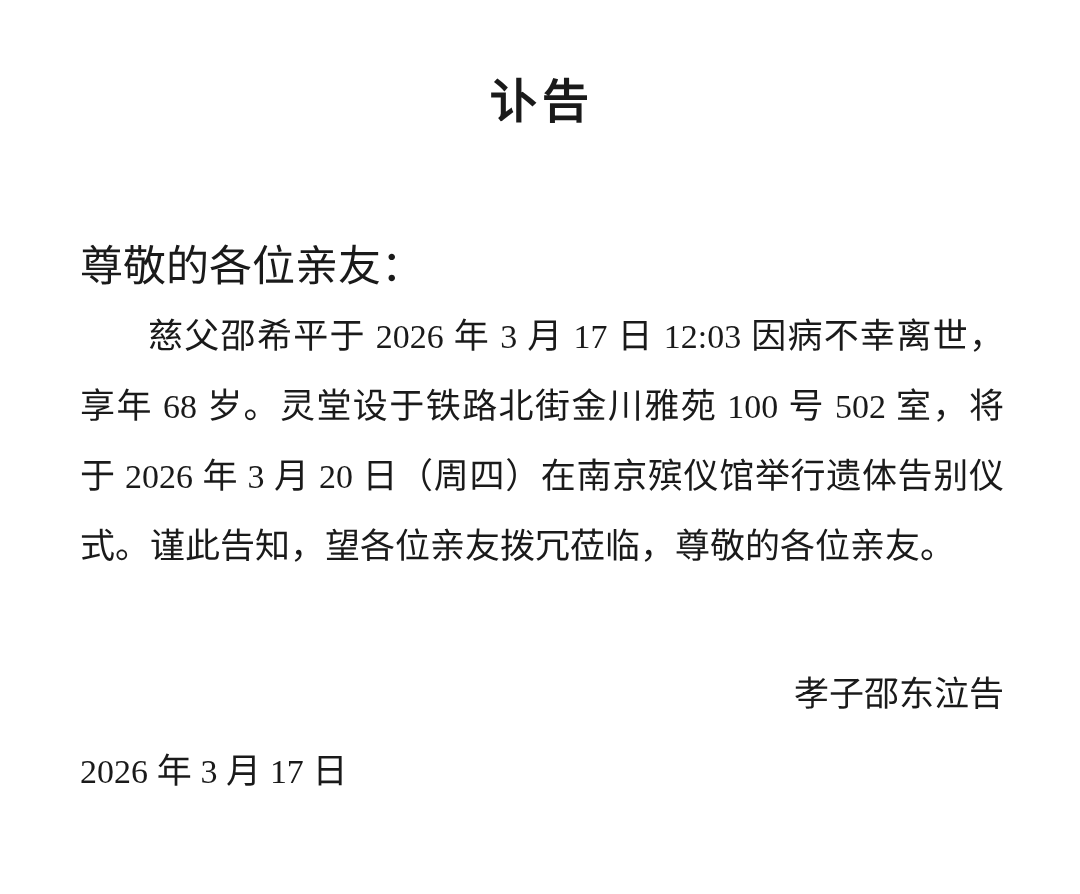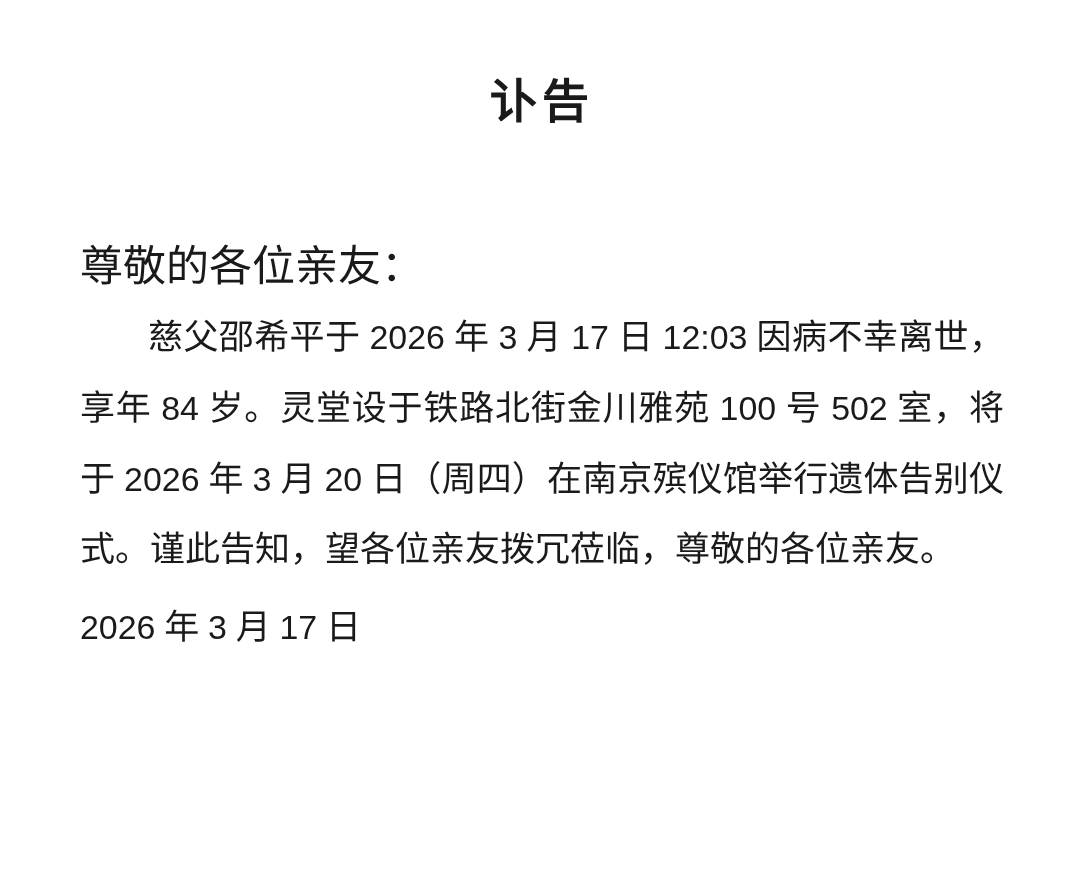--- a/index.html
+++ b/index.html
@@ -46,36 +46,37 @@
     font-size: 35px;
     line-height: 70px;
   }
   .date {
     margin: 7px 0 0 0;
     text-align: left;
     font-size: 35px;
     line-height: 70px;
   }
   .num {
-    font-family: Liberation Sans, sans-serif;
+    font-family: Liberation Serif, serif;
     font-size: 0.97em;
   }
 </style>
 </head>
 <body style="background: rgb(255, 255, 255);">
 
 <div class="page" style="color: rgb(26, 26, 26);">
 
   <h1 class="title">讣告</h1>
 
   <p class="salutation">尊敬的各位亲友：</p>
 
   <div>
     <div class="body-line justify indent">慈父邵希平于 <span class="num">2026</span> 年 <span class="num">3</span> 月 <span class="num">17</span> 日 <span class="num">12:03</span> 因病不幸离世，</div>
-    <div class="body-line justify">享年 <span class="num">84</span> 岁。灵堂设于铁路北街金川雅苑 <span class="num">100</span> 号 <span class="num">502</span> 室，将</div>
+    <div class="body-line justify">享年 <span class="num">68</span> 岁。灵堂设于铁路北街金川雅苑 <span class="num">100</span> 号 <span class="num">502</span> 室，将</div>
     <div class="body-line justify">于 <span class="num">2026</span> 年 <span class="num">3</span> 月 <span class="num">20</span> 日（周四）在南京殡仪馆举行遗体告别仪</div>
     <div class="body-line">式。谨此告知，望各位亲友拨冗莅临，尊敬的各位亲友。</div>
   </div>
 
+  <p class="signature">孝子邵东泣告</p>
 
   <p class="date"><span class="num">2026</span> 年 <span class="num">3</span> 月 <span class="num">17</span> 日</p>
 
 </div>
 
 </body></html>

